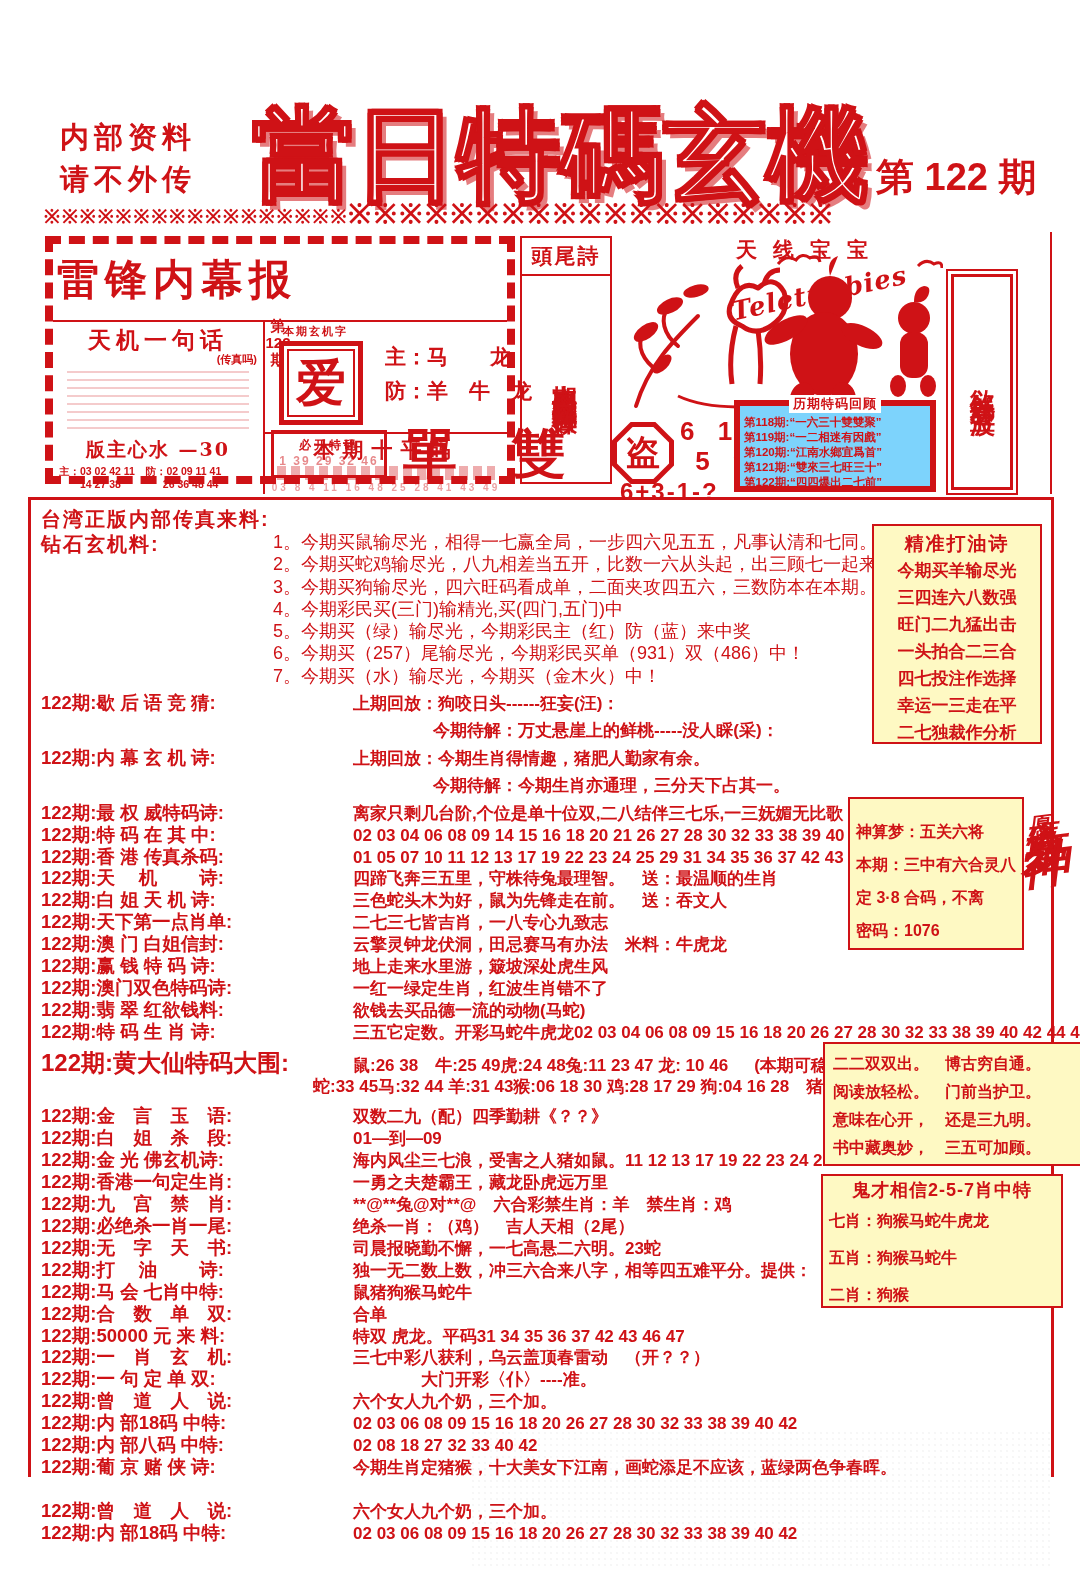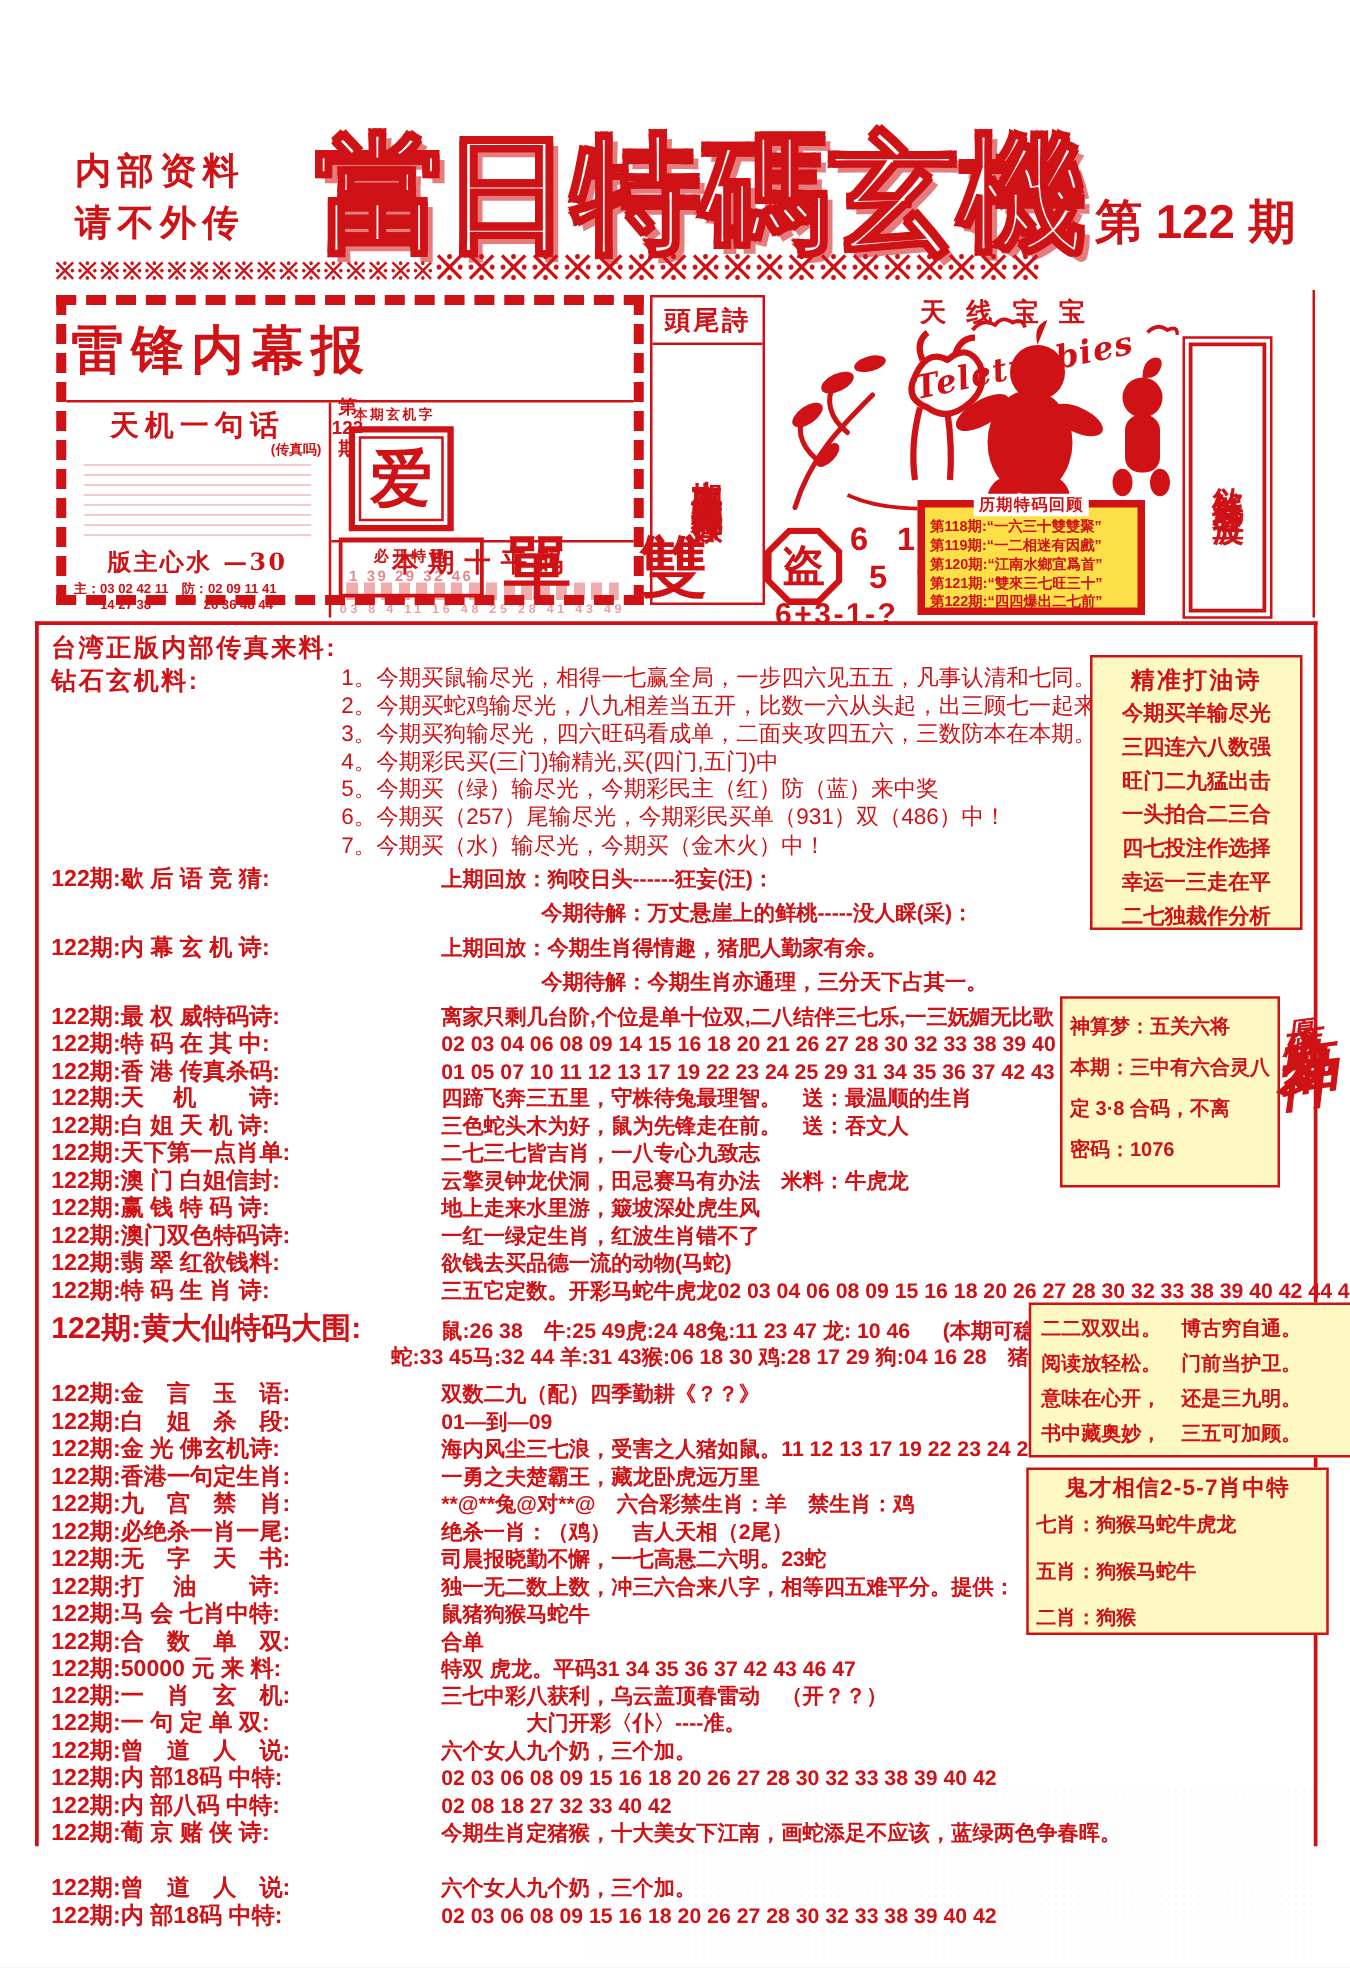--- a/index.html
+++ b/index.html
@@ -80,22 +80,22 @@
   .dao-stamp{ position:absolute; left:-6px; top:192px; width:62px; height:62px; }
   .dao-stamp .oct{ position:absolute; inset:0; background:var(--red);
                    clip-path:polygon(30% 0,70% 0,100% 30%,100% 70%,70% 100%,30% 100%,0 70%,0 30%); }
   .dao-stamp .oct-in{ position:absolute; inset:5px; background:#fff;
                    clip-path:polygon(30% 0,70% 0,100% 30%,100% 70%,70% 100%,30% 100%,0 70%,0 30%); }
   .dao-stamp .ch{ position:absolute; inset:0; display:flex; align-items:center; justify-content:center;
                   font-family:"DejaVu Serif",serif; font-weight:900; font-size:34px; }
   .dao-nums{ position:absolute; left:62px; top:186px; font-size:26px; font-weight:bold; letter-spacing:8px;
              line-height:30px; white-space:pre; }
   .dao-formula{ position:absolute; left:2px; top:248px; font-size:24px; font-weight:bold; letter-spacing:2px; }
-  .history-box{ position:absolute; left:116px; top:170px; width:182px; height:92px; border:6px solid var(--red);
-                background:#fde047; }
+  .history-box{ position:absolute; left:116px; top:170px; width:202px; height:92px; border:6px solid var(--red);
+                background:#7dd3fc; }
   .history-title{ position:relative; top:-11px; margin:0 auto; width:max-content; background:#fff;
                   font-size:13px; font-weight:900; padding:0 4px; letter-spacing:1px; }
   .history-list{ margin-top:-9px; padding-left:4px; font-size:11.5px; font-weight:900; line-height:15px; white-space:nowrap; }
 
   
   .money-stamp{ position:absolute; left:951px; top:44px; width:62px; height:216px; border:3px solid var(--red);
                 outline:2px solid var(--red); outline-offset:3px; display:flex; align-items:center; justify-content:center; }
   .money-stamp .txt{ writing-mode:vertical-rl; text-orientation:upright; font-family:"DejaVu Serif",serif;
                      font-weight:900; font-size:25px; line-height:30px; letter-spacing:4px; }
   .flame-wrap{ position:absolute; left:893px; top:394px; }
@@ -116,21 +116,21 @@
   .row.indent{ padding-left:392px; }
   .row.indent2{ padding-left:272px; }
   .row.gap{ margin-top:9px; }
   .row.gap2{ margin-top:22px; }
   .row.big .lbl{ font-size:24px; }
 
   .side-box{ position:absolute; border:2px solid var(--red); background:#fef9c3; }
   .oil-box{ left:841px; top:24px; width:170px; height:220px; text-align:center; }
   .oil-title{ font-size:19px; font-weight:900; letter-spacing:2px; margin-top:5px; font-family:"DejaVu Serif",serif; }
   .oil-lines{ font-size:17px; font-weight:bold; line-height:27px; }
-  .dream-box{ left:817px; top:297px; width:176px; height:153px; padding:6px 0 0 6px; }
+  .dream-box{ left:817px; top:297px; width:176px; height:153px; padding:16px 0 0 6px; }
   .dream-lines{ font-size:16px; font-weight:bold; line-height:33px; white-space:nowrap; }
   .dream-callig{ position:absolute; right:-34px; top:-2px; writing-mode:vertical-rl; text-orientation:upright;
                  font-family:"DejaVu Serif",serif; font-weight:900; font-size:34px; line-height:40px;
                  transform:rotate(-7deg); font-style:italic; }
   .dream-callig span:nth-child(2){ font-size:44px; }
   .dream-callig span:nth-child(3){ font-size:22px; }
   .dream-callig span:nth-child(4){ font-size:50px; }
   .dream-callig span:nth-child(5){ font-size:32px; }
   .quatrain-box{ left:792px; top:542px; width:288px; height:124px; padding:6px 8px; }
   .quatrain-box div{ font-size:16px; font-weight:bold; line-height:28px; white-space:nowrap; }
@@ -181,20 +181,24 @@
           <div class="faint-rows"></div>
           <div class="owner-line">版主心水 —30</div>
           <div class="zhu-fang">
             <div>主：03 02 42 11　防：02 09 11 41</div>
             <div>　　14 27 38　　　　26 36 48 44</div>
           </div>
         </div>
         <div class="mh-right">
           <div class="mystic-label">本期玄机字</div>
           <div class="love-stamp">爱</div>
+          <div class="zf-lines">
+            <div>主：马　　龙</div>
+            <div>防：羊　牛　龙</div>
+          </div>
           <div class="must-open">
             <div class="t">必开特码</div>
             <div class="n">1 39 29 32 46</div>
           </div>
           <div class="single-double">單 雙</div>
           <div class="ping-strip">
             <div class="ping-title">本期十平码</div>
             <div class="ping-fog"></div>
             <div class="ping-nums">03 8 4 11 16 48 25 28 41 43 49</div>
           </div>

